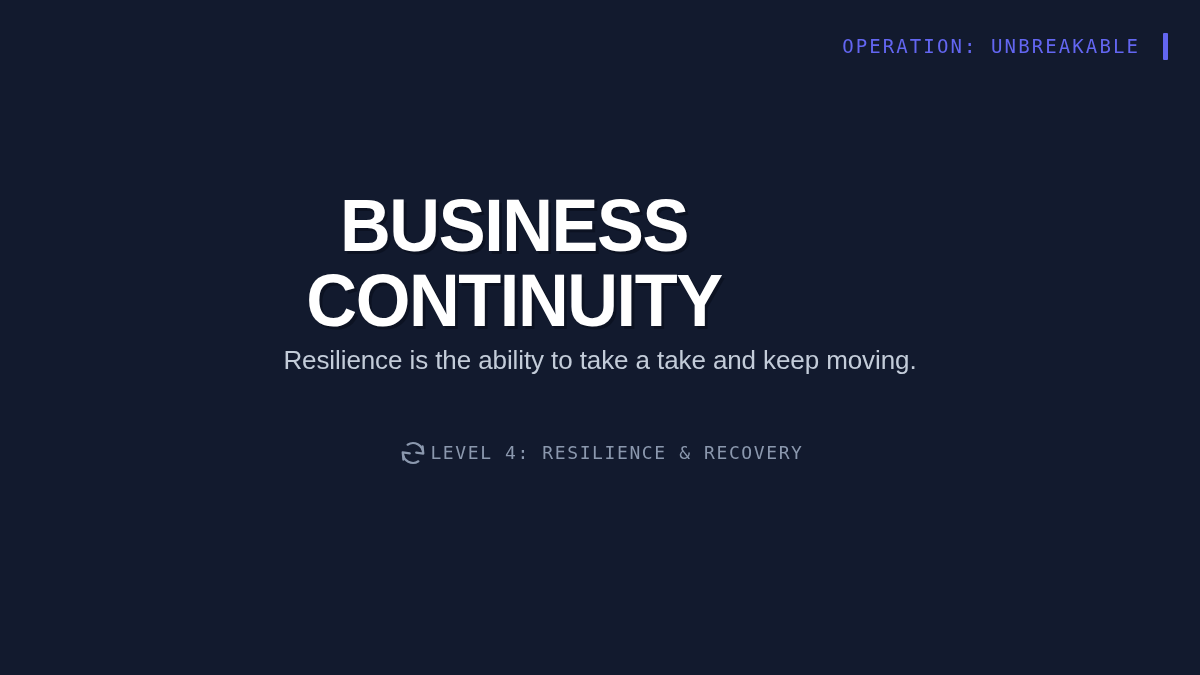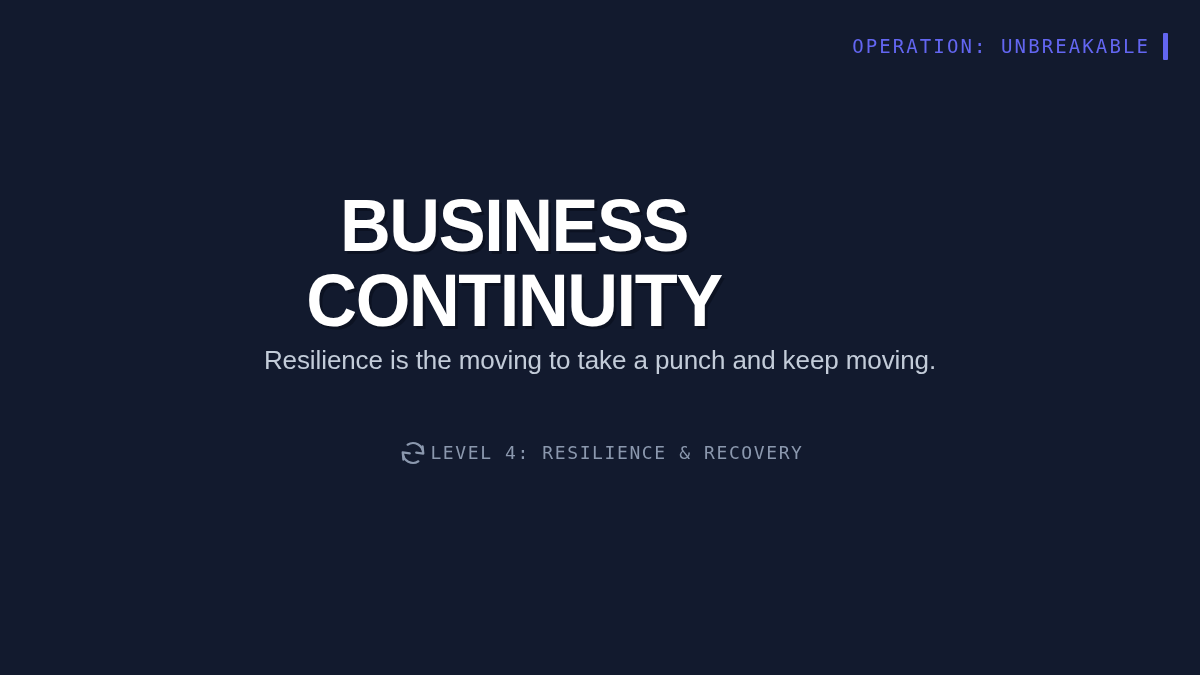--- a/index.html
+++ b/index.html
@@ -23,21 +23,21 @@
     overflow: hidden;
   }
 
   
   .op-tag {
     position: absolute;
     top: 30px;
     right: 32px;
     display: flex;
     align-items: center;
-    gap: 13px;
+    gap: 23px;
     height: 32px;
   }
   .op-tag-text {
     font-family: "DejaVu Sans Mono", "Liberation Mono", monospace;
     font-size: 19px;
     font-weight: 400;
     letter-spacing: 2.1px;
     color: #6366f1;
     white-space: nowrap;
     line-height: 1;
@@ -128,21 +128,21 @@
   <div class="op-tag">
     <span class="op-tag-text">OPERATION: UNBREAKABLE</span>
     <span class="op-cursor"></span>
   </div>
 
   <div class="title-block">
     <span class="title-line">BUSINESS</span>
     <span class="title-line">CONTINUITY</span>
   </div>
 
-  <div class="subtitle">Resilience is the moving to take a punch and keep moving.</div>
+  <div class="subtitle">Resilience is the ability to take a take and keep moving.</div>
 
   <div class="level-badge">
     <span class="cycle-icon">
       <svg viewBox="0 0 34 34" fill="none" xmlns="http://www.w3.org/2000/svg">
         <path d="M27.0 17.0 A10 10 0 0 0 11.6 8.7" stroke="#8b98ae" stroke-width="2.2" stroke-linecap="round" fill="none"></path>
         <path d="M26.6 10.4 L27.3 17.6 L20.2 16.6" stroke="#8b98ae" stroke-width="2.2" stroke-linecap="round" stroke-linejoin="round" fill="none"></path>
         <path d="M7.0 17.0 A10 10 0 0 0 22.4 25.3" stroke="#8b98ae" stroke-width="2.2" stroke-linecap="round" fill="none"></path>
         <path d="M7.4 23.6 L6.7 16.4 L13.8 17.4" stroke="#8b98ae" stroke-width="2.2" stroke-linecap="round" stroke-linejoin="round" fill="none"></path>
       </svg>
     </span>

